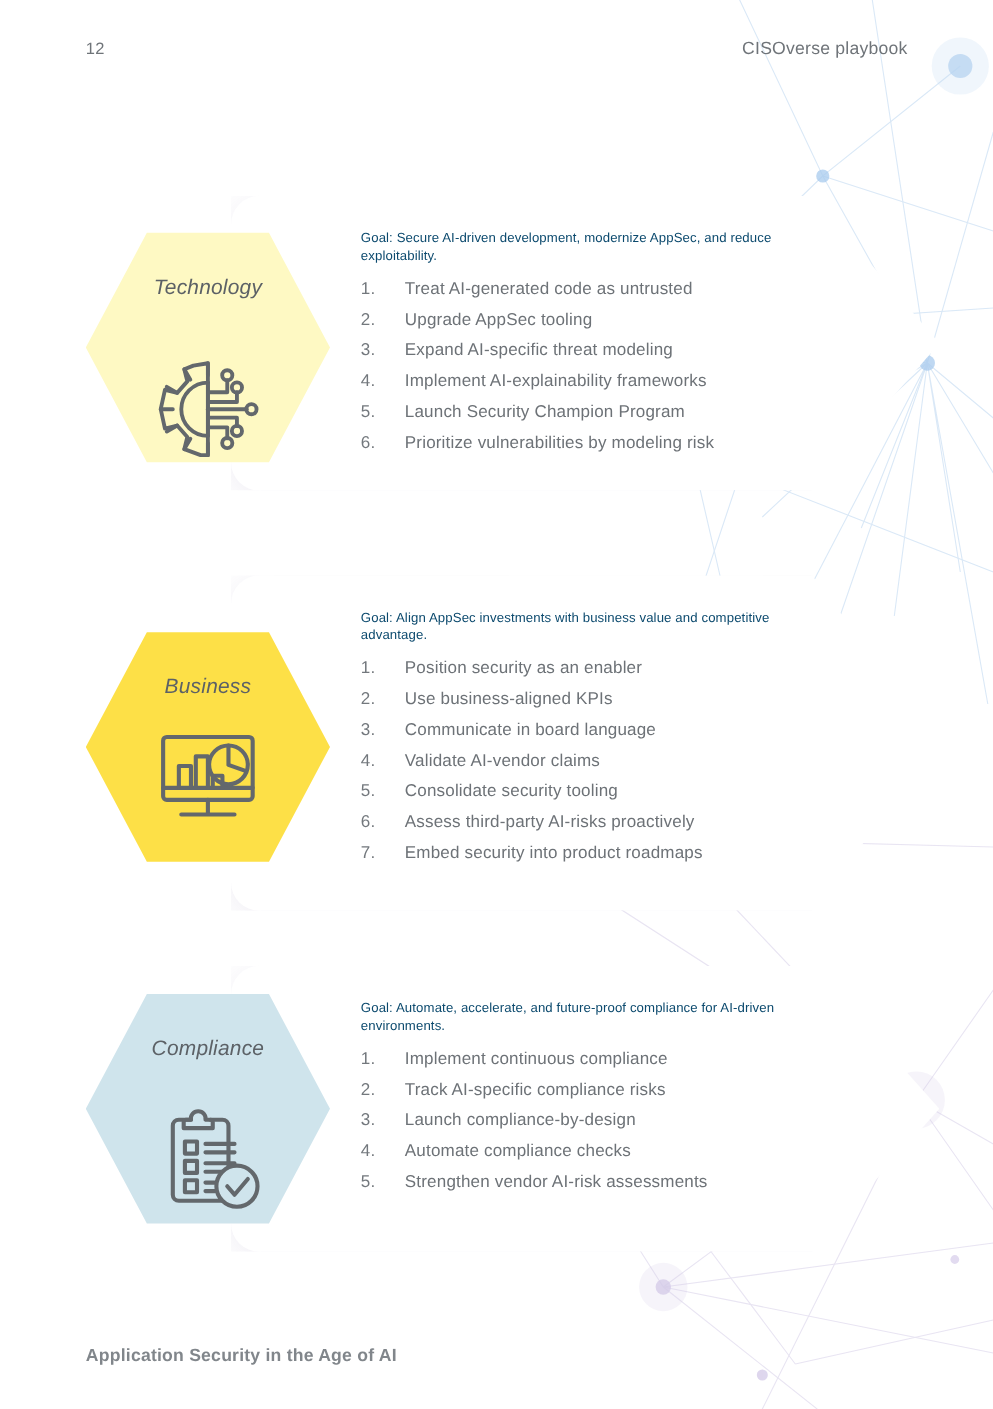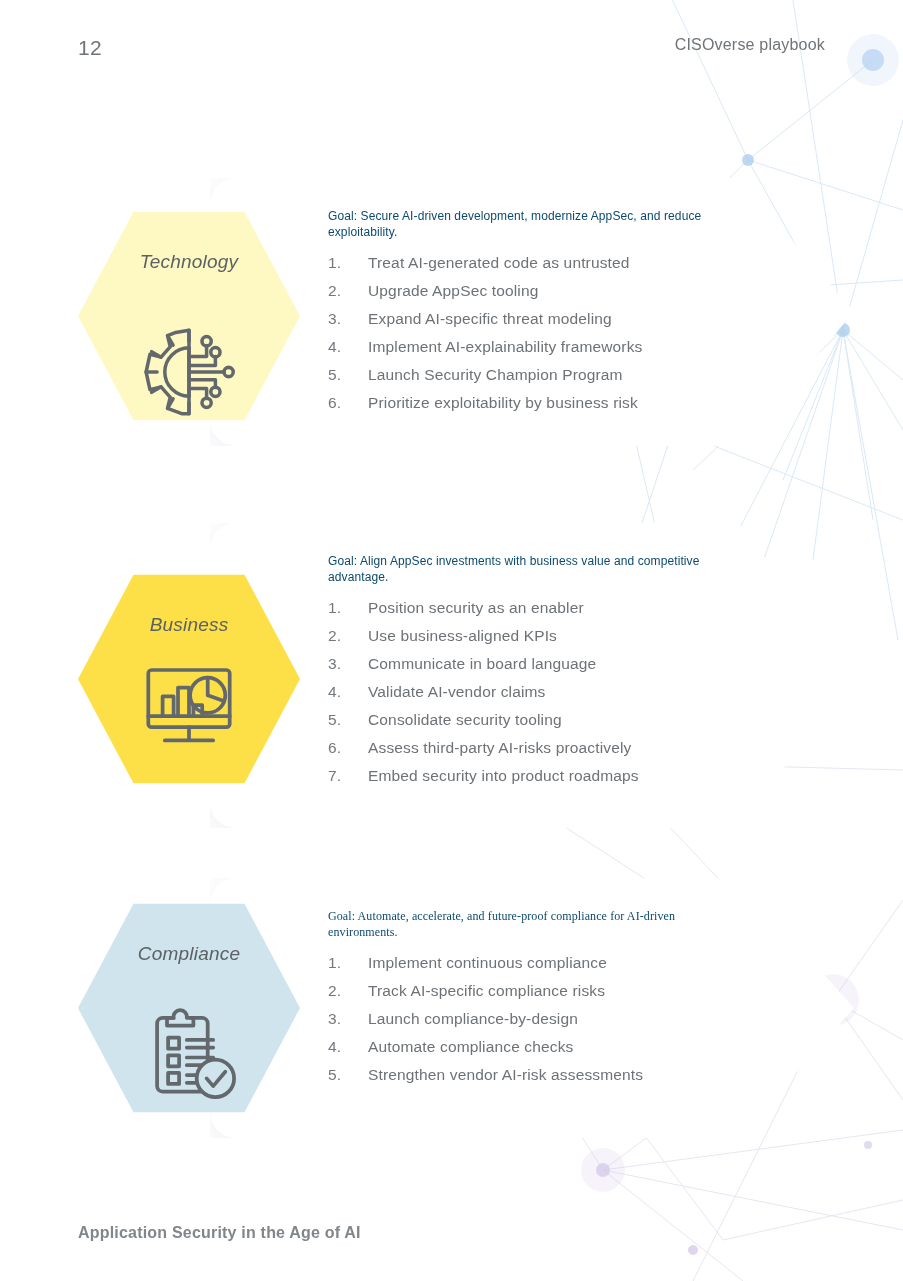--- a/index.html
+++ b/index.html
@@ -13,21 +13,21 @@
 
   
   .bg-network{
     position:absolute;top:0;right:0;width:360px;height:1281px;
     pointer-events:none;z-index:0;
   }
 
   
   .page-number{
     position:absolute;left:78px;top:36px;
-    font-size:21px;color:#6f7479;letter-spacing:.3px;z-index:5;
+    font-size:15px;color:#6f7479;letter-spacing:.3px;z-index:5;
   }
   .doc-title{
     position:absolute;right:78px;top:36px;
     font-size:16px;color:#6f7479;letter-spacing:.2px;z-index:5;
   }
   .footer-title{
     position:absolute;left:78px;top:1224px;
     font-size:16px;color:#81868b;letter-spacing:.2px;z-index:5;font-weight:bold;
   }
 
@@ -134,21 +134,21 @@
           <li class="step">
             <span class="step-num">4.</span>
             <span class="step-text">Implement AI-explainability frameworks</span>
             </li>
           <li class="step">
             <span class="step-num">5.</span>
             <span class="step-text">Launch Security Champion Program</span>
             </li>
           <li class="step">
             <span class="step-num">6.</span>
-            <span class="step-text">Prioritize exploitability by business risk</span>
+            <span class="step-text">Prioritize vulnerabilities by modeling risk</span>
             </li>
         </ul>
       </div>
     </div>
 
     <div class="hex" style="top:27px;background:#fef9c3;justify-content:space-between;">
       <div class="hex-label">Technology</div>
       <div class="hex-icon">
         <svg viewBox="0 0 100 100" fill="none" stroke="#63686c" stroke-width="3.2" stroke-linecap="round" stroke-linejoin="round">
           <path d="M50 12 L50 22 M50 88 L50 78
@@ -224,21 +224,21 @@
           <circle cx="67" cy="43" r="16"></circle>
           <path d="M67 43 L67 27 M67 43 L81 48"></path>
         </svg>
       </div>
     </div>
   </div>
 
   <div class="pillar" style="top:878px;height:260px;">
     <div class="card" style="height:260px;">
       <div class="card-inner">
-        <div class="goal" style="max-width:410px;font-family:Liberation Serif, serif;">Goal: Automate, accelerate, and future-proof compliance for AI-driven environments.</div>
+        <div class="goal" style="max-width:410px;">Goal: Automate, accelerate, and future-proof compliance for AI-driven environments.</div>
         <ul class="steps">
           <li class="step">
             <span class="step-num">1.</span>
             <span class="step-text">Implement continuous compliance</span>
             </li>
           <li class="step">
             <span class="step-num">2.</span>
             <span class="step-text">Track AI-specific compliance risks</span>
             </li>
           <li class="step">

